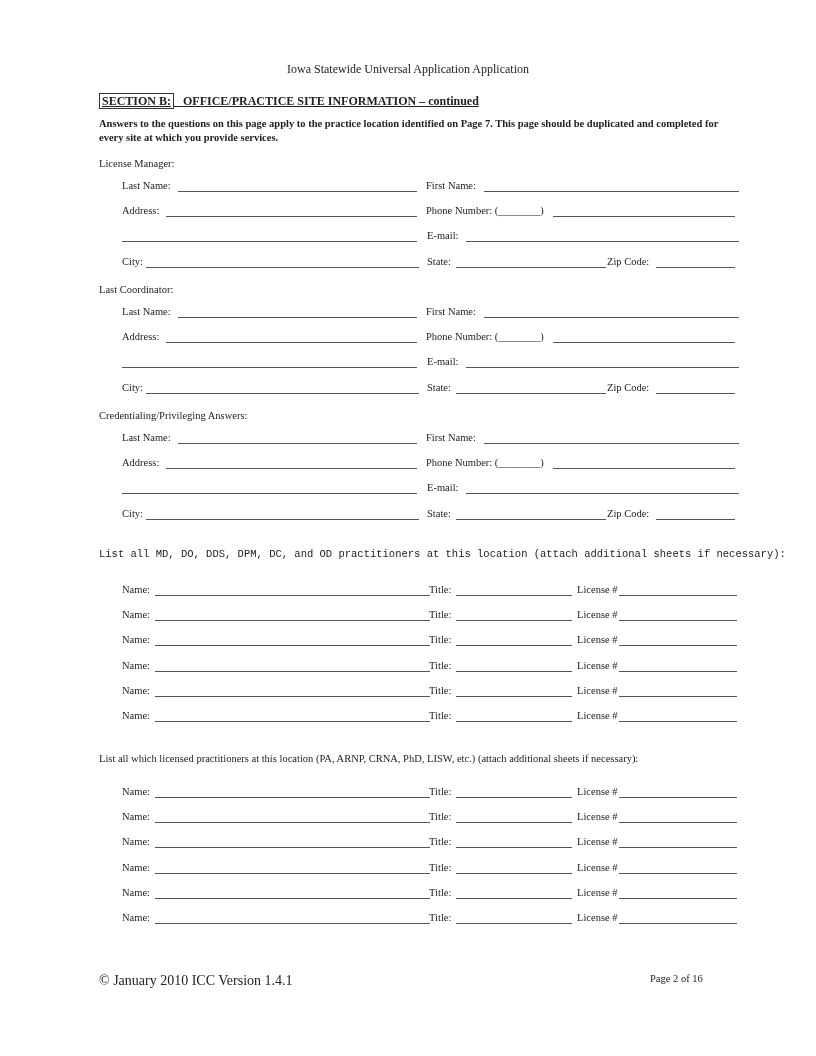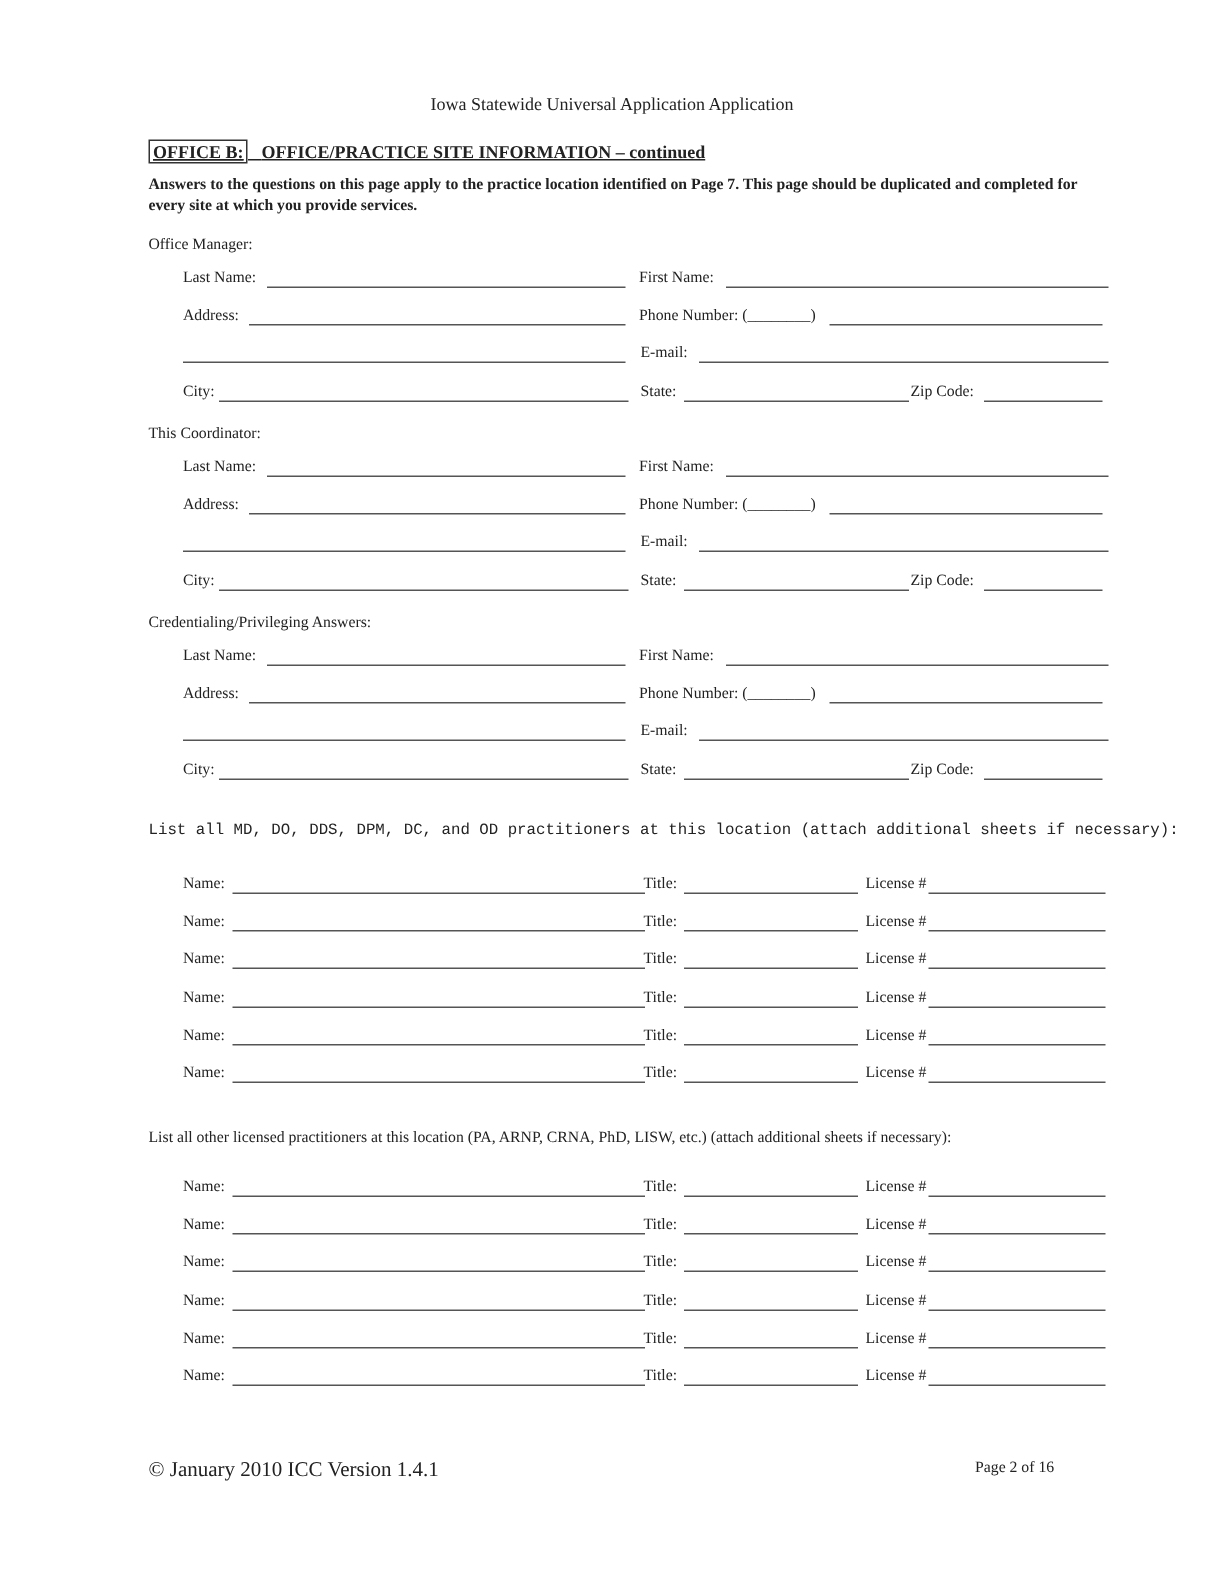--- a/index.html
+++ b/index.html
@@ -21,45 +21,45 @@
     .footer-left { left: 99px; top: 973px; font-size: 14px; }
     .footer-right { left: 650px; top: 973px; font-size: 10.5px; }
   </style>
 </head>
 <body>
 
 <div>
   <div class="abs doc-title">Iowa Statewide Universal Application Application</div>
 
   <div class="abs section-title">
-    <span class="boxed">OFFICE B:</span>&nbsp;&nbsp;&nbsp;<span>OFFICE/PRACTICE SITE INFORMATION – continued</span>
+    <span class="boxed">SECTION B:</span>&nbsp;&nbsp;&nbsp;<span>OFFICE/PRACTICE SITE INFORMATION – continued</span>
   </div>
 
   <div class="abs intro">Answers to the questions on this page apply to the practice location identified on Page 7.  This page should be duplicated and completed for every site at which you provide services.</div>
 
   <div id="contacts">
-      <div class="abs group-label" style="top: 158px;">Office Manager:</div>
+      <div class="abs group-label" style="top: 158px;">License Manager:</div>
       <div class="lbl" style="left: 122px; top: 180px;">Last Name:</div>
       <div class="line" contenteditable="true" style="left: 178px; width: 237px; top: 179px; height: 12px; font-size: 10px; line-height: 12px; padding-left: 2px;"></div>
       <div class="lbl" style="left: 426px; top: 180px;">First Name:</div>
       <div class="line" contenteditable="true" style="left: 484px; width: 253px; top: 179px; height: 12px; font-size: 10px; line-height: 12px; padding-left: 2px;"></div>
       <div class="lbl" style="left: 122px; top: 205px;">Address:</div>
       <div class="line" contenteditable="true" style="left: 166px; width: 249px; top: 204px; height: 12px; font-size: 10px; line-height: 12px; padding-left: 2px;"></div>
       <div class="lbl" style="left: 426px; top: 205px;">Phone Number:  (________)</div>
       <div class="line" contenteditable="true" style="left: 553px; width: 180px; top: 204px; height: 12px; font-size: 10px; line-height: 12px; padding-left: 2px;"></div>
       <div class="line" contenteditable="true" style="left: 122px; width: 293px; top: 229px; height: 12px; font-size: 10px; line-height: 12px; padding-left: 2px;"></div>
       <div class="lbl" style="left: 427px; top: 230px;">E-mail:</div>
       <div class="line" contenteditable="true" style="left: 466px; width: 271px; top: 229px; height: 12px; font-size: 10px; line-height: 12px; padding-left: 2px;"></div>
       <div class="lbl" style="left: 122px; top: 256px;">City:</div>
       <div class="line" contenteditable="true" style="left: 146px; width: 271px; top: 255px; height: 12px; font-size: 10px; line-height: 12px; padding-left: 2px;"></div>
       <div class="lbl" style="left: 427px; top: 256px;">State:</div>
       <div class="line" contenteditable="true" style="left: 456px; width: 148px; top: 255px; height: 12px; font-size: 10px; line-height: 12px; padding-left: 2px;"></div>
       <div class="lbl" style="left: 607px; top: 256px;">Zip Code:</div>
       <div class="line" contenteditable="true" style="left: 656px; width: 77px; top: 255px; height: 12px; font-size: 10px; line-height: 12px; padding-left: 2px;"></div>
-      <div class="abs group-label" style="top: 284px;">This Coordinator:</div>
+      <div class="abs group-label" style="top: 284px;">Last Coordinator:</div>
       <div class="lbl" style="left: 122px; top: 306px;">Last Name:</div>
       <div class="line" contenteditable="true" style="left: 178px; width: 237px; top: 305px; height: 12px; font-size: 10px; line-height: 12px; padding-left: 2px;"></div>
       <div class="lbl" style="left: 426px; top: 306px;">First Name:</div>
       <div class="line" contenteditable="true" style="left: 484px; width: 253px; top: 305px; height: 12px; font-size: 10px; line-height: 12px; padding-left: 2px;"></div>
       <div class="lbl" style="left: 122px; top: 331px;">Address:</div>
       <div class="line" contenteditable="true" style="left: 166px; width: 249px; top: 330px; height: 12px; font-size: 10px; line-height: 12px; padding-left: 2px;"></div>
       <div class="lbl" style="left: 426px; top: 331px;">Phone Number:  (________)</div>
       <div class="line" contenteditable="true" style="left: 553px; width: 180px; top: 330px; height: 12px; font-size: 10px; line-height: 12px; padding-left: 2px;"></div>
       <div class="line" contenteditable="true" style="left: 122px; width: 293px; top: 355px; height: 12px; font-size: 10px; line-height: 12px; padding-left: 2px;"></div>
       <div class="lbl" style="left: 427px; top: 356px;">E-mail:</div>
@@ -120,21 +120,21 @@
       <div class="lbl" style="left: 429px; top: 684.8px;">Title:</div>
       <div class="line" contenteditable="true" style="left: 456px; width: 114px; top: 683.8px; height: 12px; font-size: 10px; line-height: 12px; padding-left: 2px;"></div>
       <div class="lbl" style="left: 577px; top: 684.8px;">License #</div>
       <div class="line" contenteditable="true" style="left: 619px; width: 116px; top: 683.8px; height: 12px; font-size: 10px; line-height: 12px; padding-left: 2px;"></div>
       <div class="lbl" style="left: 122px; top: 710px;">Name:</div>
       <div class="line" contenteditable="true" style="left: 155px; width: 273px; top: 709px; height: 12px; font-size: 10px; line-height: 12px; padding-left: 2px;"></div>
       <div class="lbl" style="left: 429px; top: 710px;">Title:</div>
       <div class="line" contenteditable="true" style="left: 456px; width: 114px; top: 709px; height: 12px; font-size: 10px; line-height: 12px; padding-left: 2px;"></div>
       <div class="lbl" style="left: 577px; top: 710px;">License #</div>
       <div class="line" contenteditable="true" style="left: 619px; width: 116px; top: 709px; height: 12px; font-size: 10px; line-height: 12px; padding-left: 2px;"></div>
-      <div class="abs list-heading" style="top: 753px;">List all other licensed practitioners at this location (PA, ARNP, CRNA, PhD, LISW, etc.) (attach additional sheets if necessary):</div>
+      <div class="abs list-heading" style="top: 753px;">List all which licensed practitioners at this location (PA, ARNP, CRNA, PhD, LISW, etc.) (attach additional sheets if necessary):</div>
       <div class="lbl" style="left: 122px; top: 786px;">Name:</div>
       <div class="line" contenteditable="true" style="left: 155px; width: 273px; top: 785px; height: 12px; font-size: 10px; line-height: 12px; padding-left: 2px;"></div>
       <div class="lbl" style="left: 429px; top: 786px;">Title:</div>
       <div class="line" contenteditable="true" style="left: 456px; width: 114px; top: 785px; height: 12px; font-size: 10px; line-height: 12px; padding-left: 2px;"></div>
       <div class="lbl" style="left: 577px; top: 786px;">License #</div>
       <div class="line" contenteditable="true" style="left: 619px; width: 116px; top: 785px; height: 12px; font-size: 10px; line-height: 12px; padding-left: 2px;"></div>
       <div class="lbl" style="left: 122px; top: 811.2px;">Name:</div>
       <div class="line" contenteditable="true" style="left: 155px; width: 273px; top: 810.2px; height: 12px; font-size: 10px; line-height: 12px; padding-left: 2px;"></div>
       <div class="lbl" style="left: 429px; top: 811.2px;">Title:</div>
       <div class="line" contenteditable="true" style="left: 456px; width: 114px; top: 810.2px; height: 12px; font-size: 10px; line-height: 12px; padding-left: 2px;"></div>

